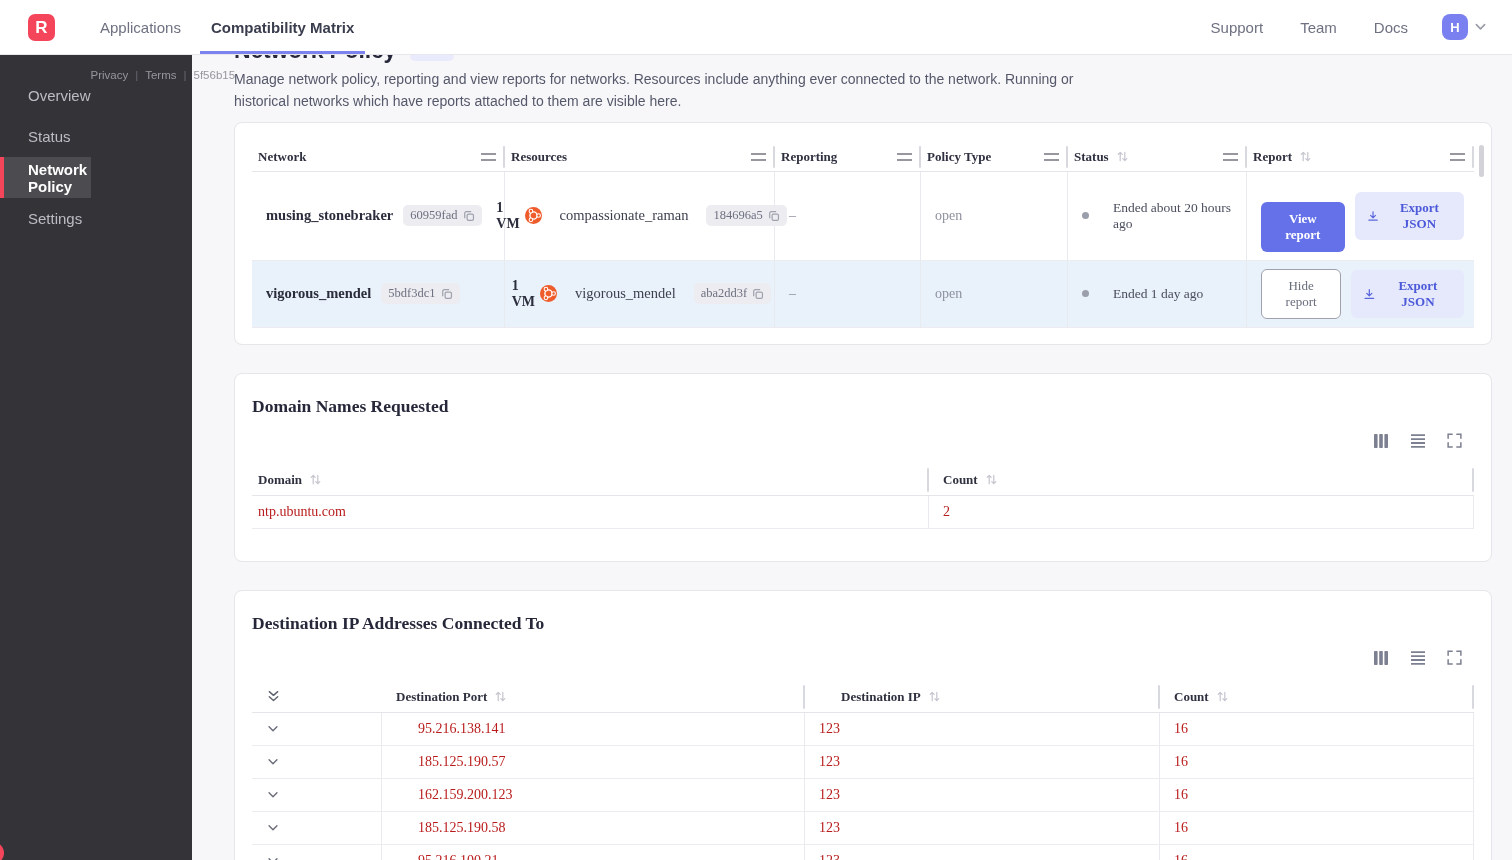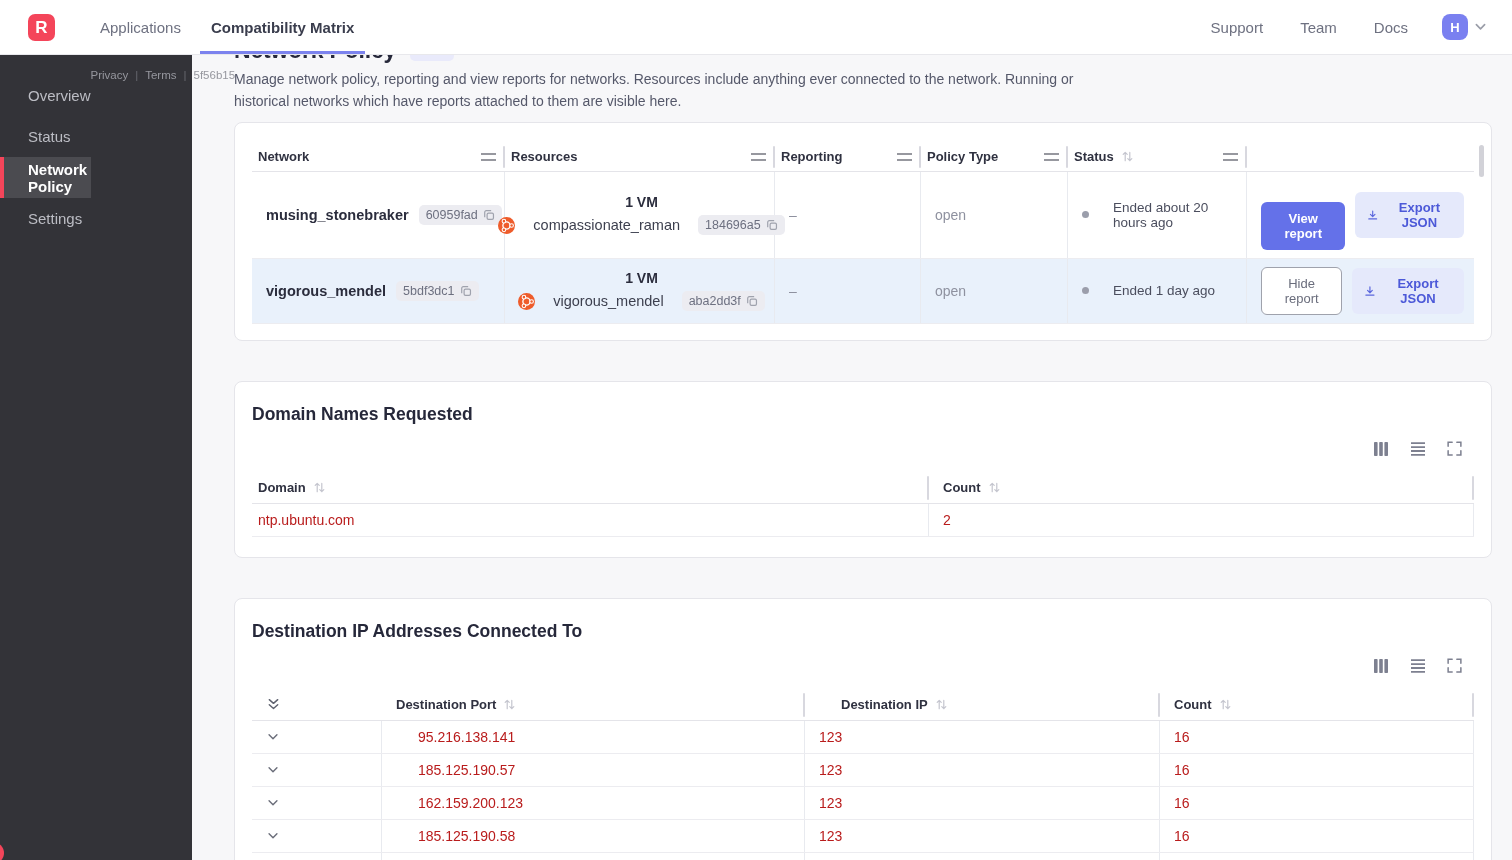--- a/index.html
+++ b/index.html
@@ -35,23 +35,23 @@
 
   .corner-dot { position:fixed; left:-18px; bottom:-4px; width:22px; height:22px; border-radius:50%; background:#f4455a; z-index:40; }
 
   
   .main { margin-left:216px; padding:37px 20px 0 18px; }
   .page-head { display:flex; align-items:center; gap:14px; }
   .page-head h1 { font-size:23px; line-height:1.15; color:#26283a; letter-spacing:-0.2px; }
   .beta { background:#e9eafb; color:#6069d8; font-size:12px; font-weight:600; padding:4px 9px; border-radius:5px; }
   .page-desc { margin-top:6px; font-size:14px; line-height:1.55; color:#55586a; max-width:880px; }
 
-  .card { background:#fff; border:1px solid #e5e5ea; border-radius:8px; }
+  .card { background:#fff; border:1px solid #e5e5ea; border-radius:8px;font-family:Liberation Serif, serif; }
   .card-network { margin-top:9px; padding:20px 17px 16px; position:relative; }
-  .card-pad { margin-top:40px; padding:22px 17px 20px; }
+  .card-pad { margin-top:28px; padding:22px 17px 32px; }
   .card-pad h2 { font-size:17.5px; color:#26283a; font-weight:700; }
 
   
   .grid-net    { display:grid; grid-template-columns:253px 270px 146px 147px 179px minmax(0,1fr); }
   .grid-domain { display:grid; grid-template-columns:677px minmax(0,1fr); }
   .grid-dest   { display:grid; grid-template-columns:130px 423px 355px minmax(0,1fr); }
 
   
   .thead { border-bottom:1px solid #e4e4e9; }
   .th { display:flex; align-items:center; height:28px; padding:0 9px 0 6px; position:relative; }
@@ -64,21 +64,21 @@
 
   
   .nrow { border-bottom:1px solid #ececf0; min-height:54px; cursor:pointer; }
   .nrow.selected { background:#e9f1fb; }
   .nrow .td { display:flex; align-items:center; padding:8px 10px 8px 14px; border-right:1px solid #e8eaef; font-size:14px; }
   .nrow .td:last-child { border-right:none; }
   .cell-network { gap:10px; }
   .row-name { font-weight:700; color:#2b2d3d; font-size:14.5px; }
   .pill { background:#ececf1; color:#6d7080; font-size:12.5px; padding:3px 7px; border-radius:5px;
           display:inline-flex; align-items:center; gap:5px; cursor:pointer; white-space:nowrap; }
-  .cell-resources { flex-direction:column; align-items:flex-start; justify-content:center; gap:5px; padding-left:9px; }
+  .cell-resources { flex-direction:row; align-items:flex-start; justify-content:center; gap:5px; padding-left:9px; }
   .vm-count { font-weight:700; font-size:14px; color:#2b2d3d; }
   .vm-line { display:flex; align-items:center; gap:18px; font-size:14.5px; color:#3c3f4e; }
   .muted { color:#8e919f; }
   .cell-status { gap:24px; }
   .cell-status .txt { font-size:13.5px; color:#4b4e5e; }
   .dot { width:7px; height:7px; border-radius:50%; background:#9b9eab; flex:0 0 auto; }
   .cell-report { gap:10px; padding-left:12px; }
   .btn-primary { background:#6471e9; color:#fff; font-size:13px; font-weight:600; padding:9px 13px; border-radius:6px; border:none; cursor:pointer; font-family:inherit;margin-top:22px; }
   .btn-outline { background:#fff; color:#6a6d7c; font-size:13px; font-weight:500; padding:8px 12px; border-radius:6px; border:1px solid #9fa2ac; cursor:pointer; font-family:inherit; }
   .btn-soft { background:#e5e9fb; color:#4c59d8; font-size:13px; font-weight:700; padding:8px 12px; border-radius:6px; border:none;
@@ -166,20 +166,29 @@
       </div>
       <div class="th">
         <span class="th-label">Status</span>
         <span class="sort">
           <svg viewBox="0 0 14 12" width="13" height="11" fill="none" stroke="#c4c5ce" stroke-width="1.3" stroke-linecap="round" stroke-linejoin="round">
               <path d="M4.5 10.5V1.5M4.5 1.5L2.3 3.7M4.5 1.5l2.2 2.2M9.5 1.5v9M9.5 10.5L7.3 8.3M9.5 10.5l2.2-2.2"></path>
             </svg>
         </span>
         <span class="resize"></span>
       </div>
+      <div class="th">
+        <span class="th-label">Report</span>
+        <span class="sort">
+          <svg viewBox="0 0 14 12" width="13" height="11" fill="none" stroke="#c4c5ce" stroke-width="1.3" stroke-linecap="round" stroke-linejoin="round">
+              <path d="M4.5 10.5V1.5M4.5 1.5L2.3 3.7M4.5 1.5l2.2 2.2M9.5 1.5v9M9.5 10.5L7.3 8.3M9.5 10.5l2.2-2.2"></path>
+            </svg>
+        </span>
+        <span class="resize"></span>
+      </div>
     </div>
     <div class="scroll-thumb"></div>
 
     <div class="nrow grid-net">
       <div class="td cell-network">
         <span class="row-name">musing_stonebraker</span>
         <span class="pill">
           <span>60959fad</span>
           <svg viewBox="0 0 14 14" width="12" height="12" fill="none" stroke="#9fa2ad" stroke-width="1.4">
               <rect x="4.8" y="4.8" width="7.4" height="7.4" rx="1.6"></rect>

